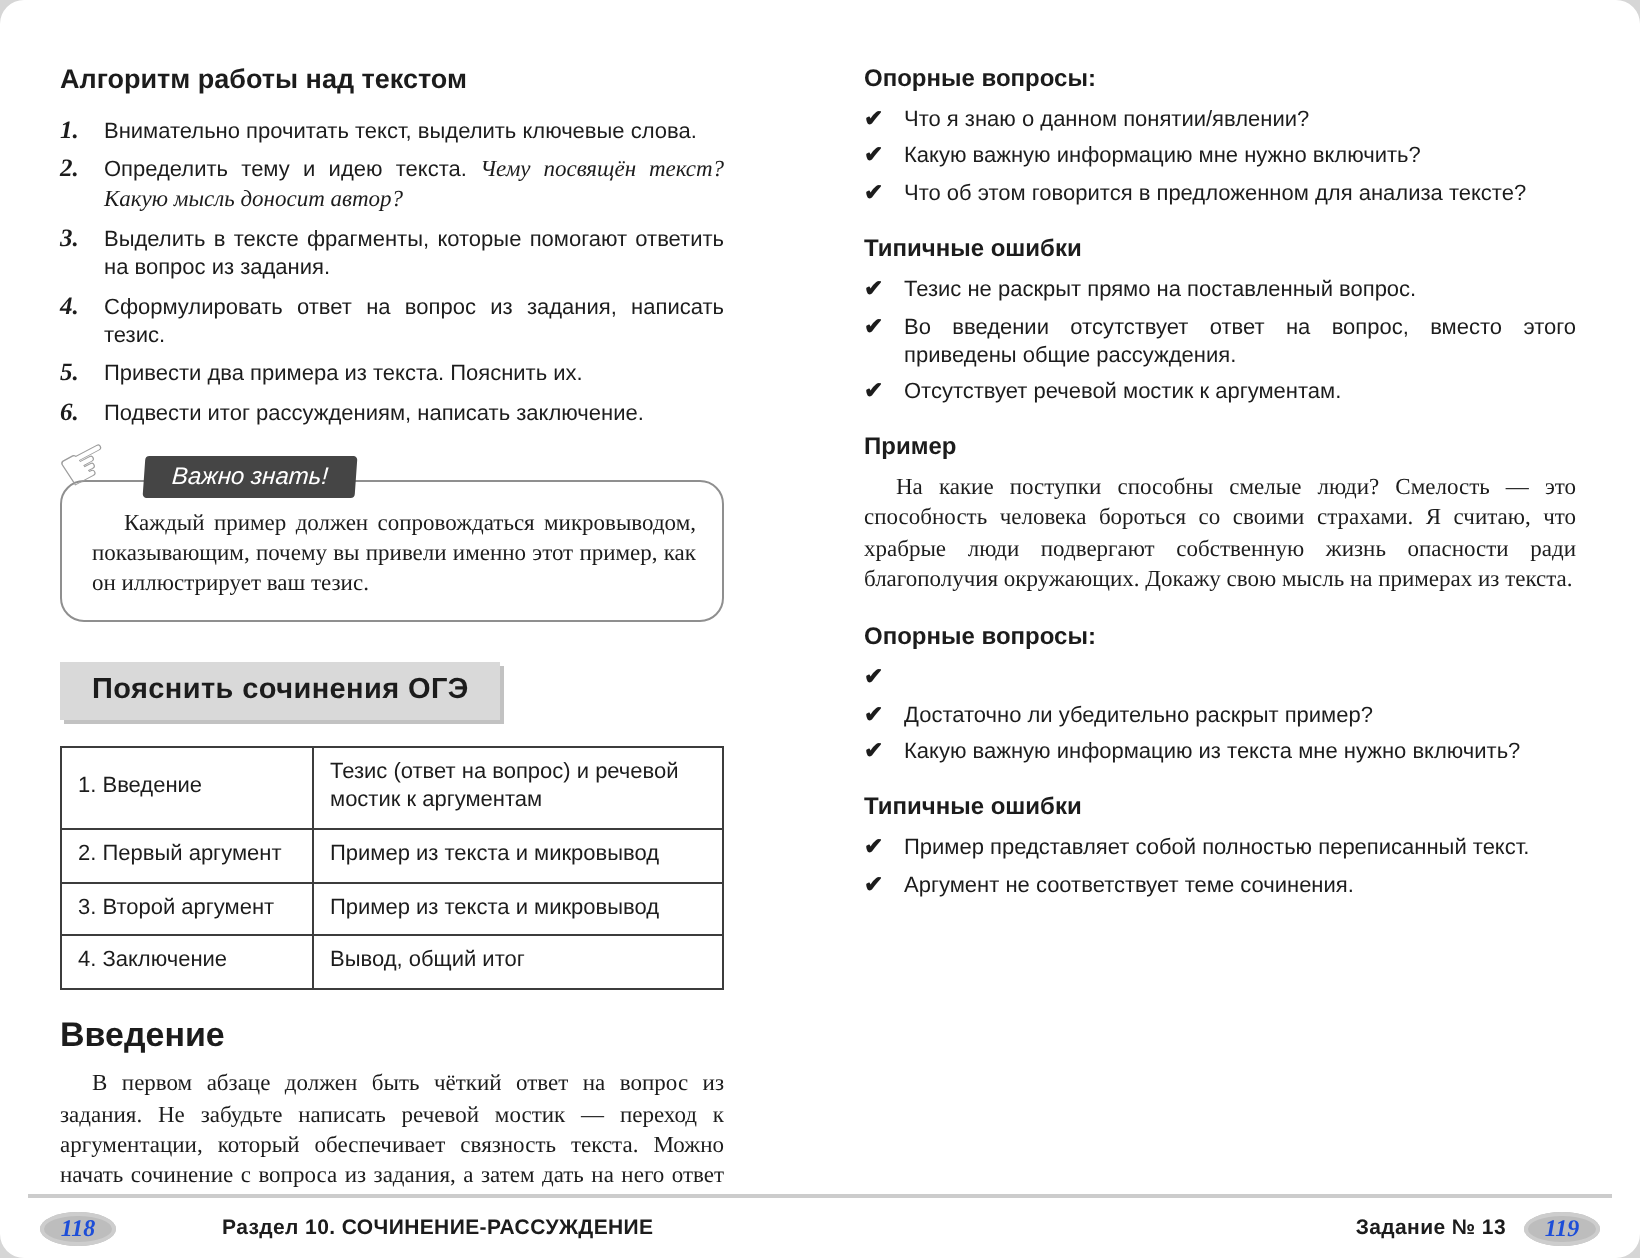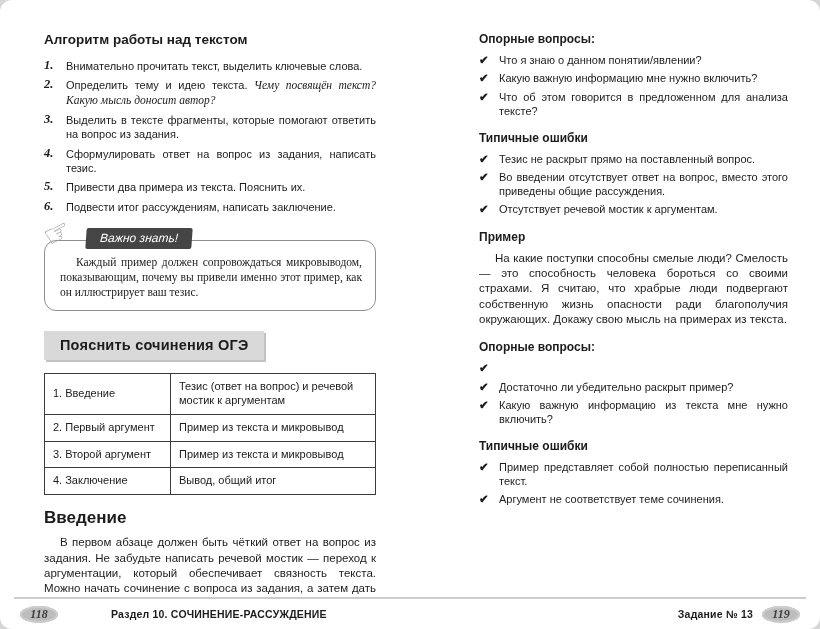--- a/index.html
+++ b/index.html
@@ -13,22 +13,22 @@
   .page {
     width:820px; height:629px;
     background:#ffffff;
     border-radius:12px;
     display:flex; flex-direction:column;
     overflow:hidden;
   }
   .content {
     flex:1;
     display:flex;
-    padding:32px 32px 0 44px;
-    gap:103px;
+    padding:32px 32px 0 30px;
+    gap:70px;
     overflow:hidden;
   }
   .col-left { width:332px; flex:none; }
   .col-right { flex:1; min-width:0; }
 
   .main-head { font-size:13.5px; font-weight:bold; margin-bottom:12px; }
 
   
   .steps { margin-bottom:4px; }
   .step { display:flex; gap:7px; margin-bottom:5px; font-size:11px; line-height:1.3; }
@@ -93,21 +93,21 @@
     padding:6px 8px;
     vertical-align:middle;
   }
   .structure-table td.c1 { width:126px; }
 
   .sub-head { font-size:12px; font-weight:bold; margin:13px 0 7px; }
   .mt0 { margin-top:0; }
   .big-head { font-size:13.5px; font-weight:bold; margin:14px 0 8px; }
 
   .body-text {
-    font-family:Liberation Sans, sans-serif;
+    font-family:Liberation Serif, serif;
     font-size:11.5px; line-height:1.33;
     text-align:justify; text-indent:16px;
   }
 
   
   .check-item {
     display:flex; gap:8px;
     font-size:11px; line-height:1.28;
     margin-bottom:4px;
   }
@@ -128,21 +128,21 @@
   }
   .footer-left, .footer-right { display:flex; align-items:center; gap:9px; }
   .footer-text { font-size:10.5px; font-weight:bold; letter-spacing:.2px;padding-left:44px; }
   .page-badge {
     width:38px; height:17px;
     background:#bdbdbd;
     border-radius:50%;
     display:flex; align-items:center; justify-content:center;
     font-family:"Liberation Serif", serif;
     font-style:italic; font-weight:bold; font-size:12px;
-    color:#404040;
+    color:#1d4ed8;
     box-shadow:inset 0 0 0 2px #cdcdcd;
   }
 </style>
 </head>
 <body>
 
 <div class="page">
   <div class="content">
 
     <section class="col-left">

